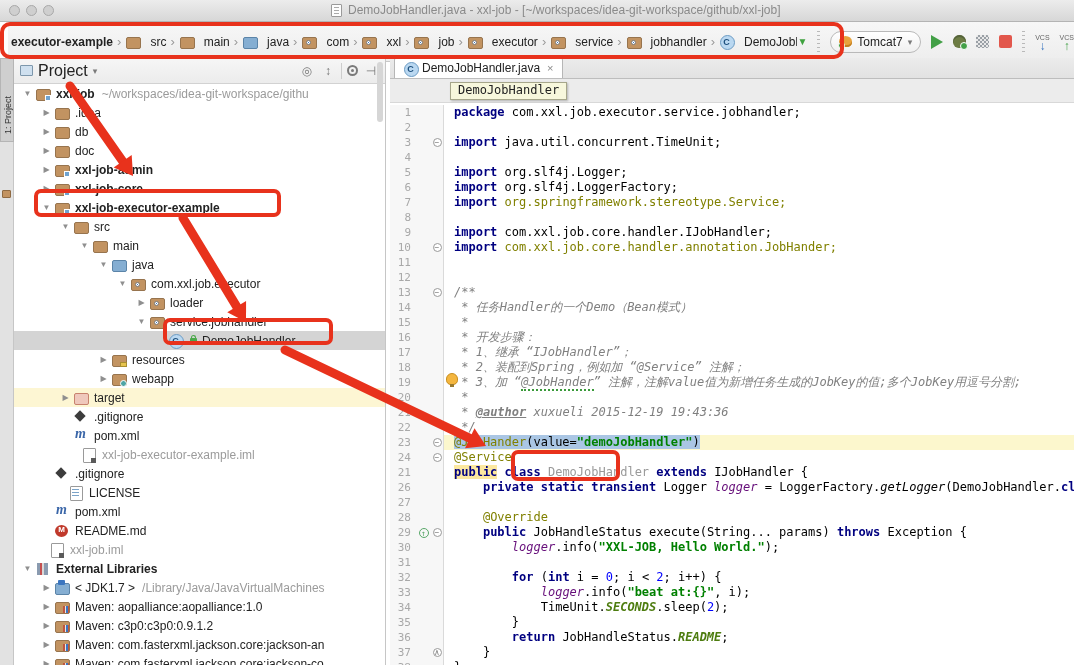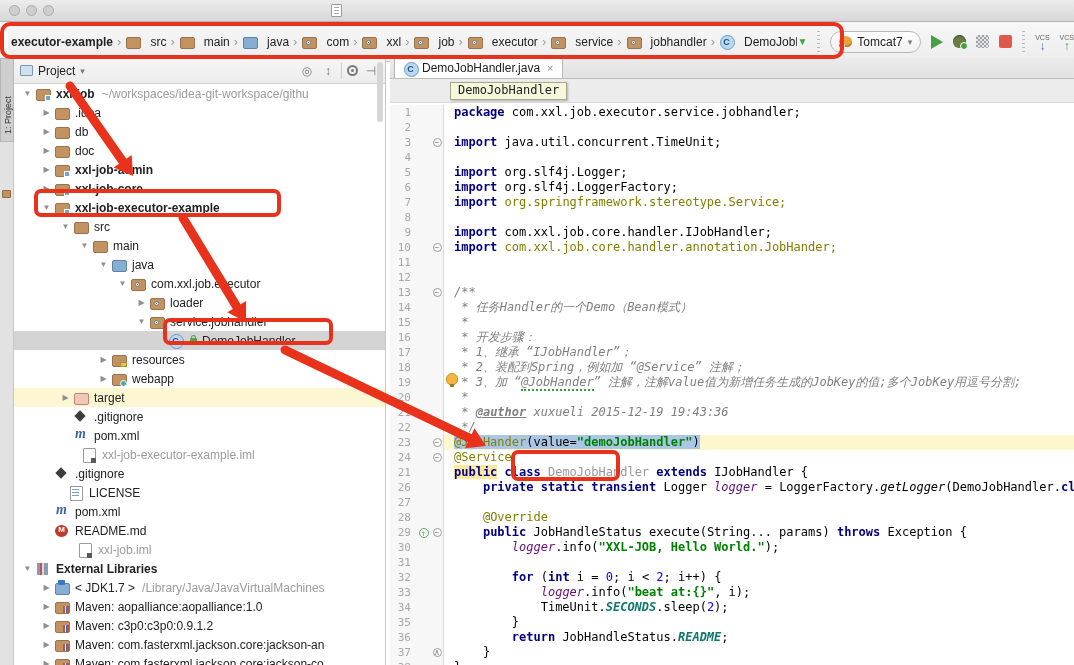--- a/index.html
+++ b/index.html
@@ -62,21 +62,21 @@
     font-size:9px; color:#333; white-space:nowrap; display:block; width:72px; }
   .strip-ic { position:absolute; left:2px; top:132px; width:9px; height:8px; background:#c29361;
     border:1px solid #8f6a42; border-radius:1px; }
 
   
   .panel { position:absolute; left:14px; top:58px; width:372px; height:607px; background:#fff;
     border-right:1px solid #c6c6c6; overflow:hidden; }
   .panel-head { height:26px; background:linear-gradient(#f6f6f6,#ececec); border-bottom:1px solid #d2d2d2;
     display:flex; align-items:center; padding:0 6px; gap:5px; }
   .panel-head .ph-ic { width:13px; height:11px; background:#cfe0ef; border:1px solid #7d97ac; border-radius:1px; }
-  .panel-head .ph-title { font-size:12px; color:#222; }
+  .panel-head .ph-title { font-size:16px; color:#222; }
   .panel-head .spacer { flex:1; }
   .hicon { color:#787878; font-size:12px; width:16px; text-align:center; }
   .gear { width:11px; height:11px; border:2px solid #7a7a7a; border-radius:50%; position:relative; }
   .gear::after { content:""; position:absolute; left:2px; top:2px; width:3px; height:3px;
     background:#7a7a7a; border-radius:50%; }
   .vdiv { width:1px; height:16px; background:#cdcdcd; }
 
   #tree { position:absolute; left:0; top:26px; right:0; bottom:0; overflow:hidden; }
   .row { display:flex; align-items:center; height:19px; font-size:12px; color:#222;
     white-space:nowrap; position:relative; }
@@ -159,39 +159,40 @@
   .lamp::after { content:""; position:absolute; left:3px; bottom:-3px; width:4px; height:3px; background:#9a7a30; }
 
   
   .k { color:#000080; font-weight:bold; }
   .s { color:#008000; font-weight:bold; }
   .n { color:#0000ff; }
   .a { color:#808000; }
   .c { color:#808080; font-style:italic; }
   .cd { color:#808080; font-style:italic; font-weight:bold; text-decoration:underline; }
   .f { color:#660e7a; font-style:italic; }
-  .sf { color:#0f766e; font-style:italic; font-weight:bold; }
+  .sf { color:#4d7c0f; font-style:italic; font-weight:bold; }
   .m { font-style:italic; }
   .gr { color:#9a9a9a; }
   .khl { color:#000080; font-weight:bold; background:#fce8a0; }
   .ctypo { border-bottom:2px dotted #3a9a3a; }
 
   
   #ann { position:absolute; left:0; top:0; width:1074px; height:665px; pointer-events:none; z-index:50; }
 </style>
 </head>
 <body>
 
 <div id="app">
 
   <div class="titlebar">
     <div class="tl" style="left:9px"></div>
     <div class="tl" style="left:26px"></div>
     <div class="tl" style="left:43px"></div>
     <div class="doc-ic"></div>
+    <div class="title-text">DemoJobHandler.java - xxl-job - [~/workspaces/idea-git-workspace/github/xxl-job]</div>
   </div>
 
   <div class="navbar">
     <div class="crumbs" id="crumbs">
         <span class="crumb bold">
           <span>executor-example</span>
         </span>
         <span class="sep">›</span>
         <span class="crumb">
           <span class="ic fbr"></span>
@@ -432,21 +433,21 @@
         <div class="row" style="padding-left: 25px;">
           <span class="arrow"></span>
           <span class="ic mvn"></span>
           <span class="lab">pom.xml</span>
         </div>
         <div class="row" style="padding-left: 25px;">
           <span class="arrow"></span>
           <span class="ic rdm"></span>
           <span class="lab">README.md</span>
         </div>
-        <div class="row gray" style="padding-left: 39px; margin-left: 9px;">
+        <div class="row gray" style="padding-left: 20px;">
           <span class="arrow"></span>
           <span class="ic iml"></span>
           <span class="lab">xxl-job.iml</span>
         </div>
         <div class="row bold" style="padding-left: 6px;">
           <span class="arrow">▼</span>
           <span class="ic lib"></span>
           <span class="lab">External Libraries</span>
         </div>
         <div class="row" style="padding-left: 25px;">

